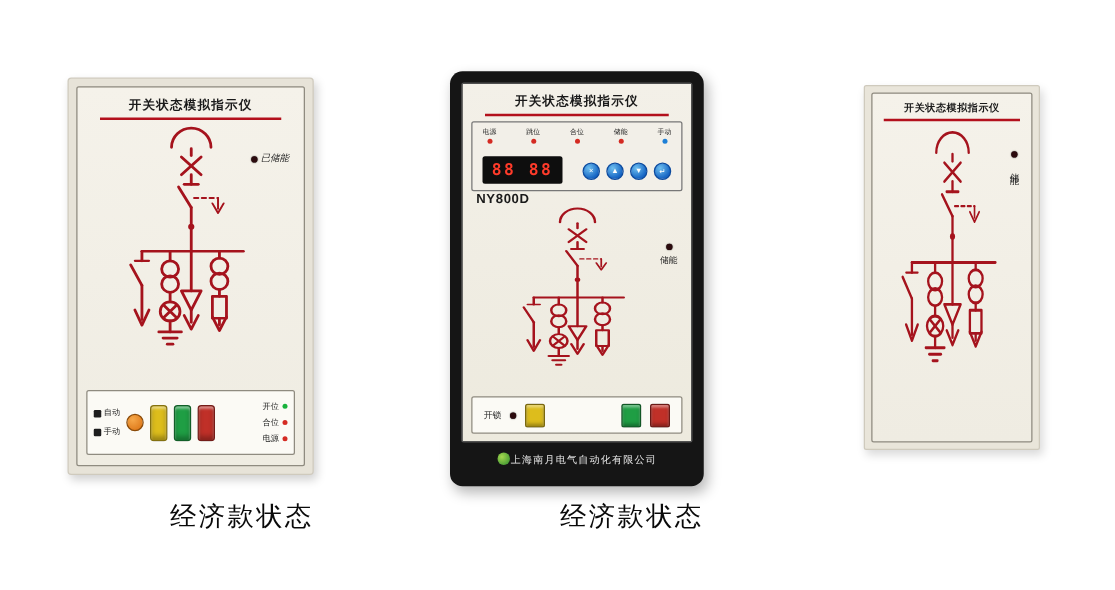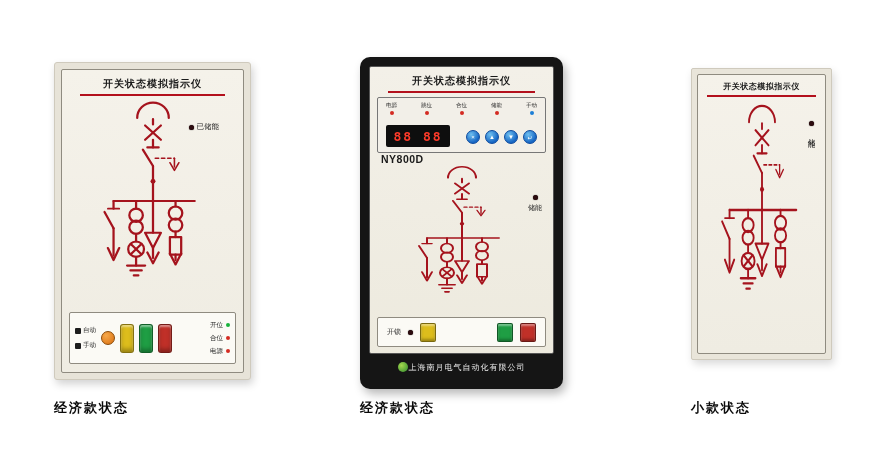--- a/index.html
+++ b/index.html
@@ -30,21 +30,21 @@
   .sm-title{font-size:8px;padding-top:6px;letter-spacing:0.5px;}
   .p-underline{height:2px;background:#b3101c;width:80%;margin:3px auto 0;}
 
   .mimic{position:absolute;left:50%;transform:translateX(-50%);}
   .mimic svg{display:block;}
   .mimic-eco{top:26px;width:124px;height:210px;}
   .mimic-dig{top:95px;width:110px;height:152px;}
   .mimic-sm{top:24px;width:102px;height:222px;}
 
   .charged{position:absolute;display:flex;align-items:center;gap:3px;font-size:7.5px;color:#222;}
-  .charged-eco{right:24px;top:52px;}
+  .charged-eco{right:12px;top:52px;font-style:italic;}
   .charged-dig{right:11px;top:128px;flex-direction:column;gap:3px;font-size:7px;}
   .charged-sm{right:9px;top:46px;flex-direction:column;gap:6px;font-size:7.5px;}
   .vtext{writing-mode:vertical-rl;letter-spacing:2px;}
 
   .dot{width:5px;height:5px;border-radius:50%;display:inline-block;flex:none;}
   .dot.dark{background:#2c0b0e;box-shadow:0 0 1px #000;}
   .dot.g{background:#18b23c;}
   .dot.r{background:#d42a22;}
   .dot.b{background:#1d7fd6;}
   .dot.sm4{width:4px;height:4px;}
@@ -83,21 +83,21 @@
   
   .dig-strip{position:absolute;left:7px;right:7px;bottom:6px;height:30px;border:1px solid #8f8b80;
              background:#fbfaf5;border-radius:2px;display:flex;align-items:center;gap:7px;
              padding:0 9px;box-sizing:border-box;font-size:7px;color:#222;}
   .sq-btn{width:14px;height:17px;border-radius:2px;flex:none;border:1px solid rgba(0,0,0,.45);
           box-shadow:inset 0 2px 2px rgba(255,255,255,.4),inset 0 -2px 3px rgba(0,0,0,.3);}
   .sq-btn.yellow{background:#ddbd1c;}
   .sq-btn.green{background:#1f9e44;margin-left:auto;}
   .sq-btn.red{background:#c03028;}
 
-  .caption{position:absolute;top:399px;font-size:13px;color:#0a0a0a;letter-spacing:2px;text-align:left;font-weight:bold;}
+  .caption{position:absolute;top:399px;font-size:21px;color:#0a0a0a;letter-spacing:2px;text-align:right;}
   .cap-eco{left:54px;width:197px;}
   .cap-dig{left:360px;width:203px;}
   .cap-sm{left:691px;width:141px;}
 </style>
 </head>
 <body>
 
 <div class="canvas">
 
   <div class="panel panel-eco">
@@ -342,15 +342,14 @@
         </div>
       <div class="charged charged-sm">
         <span class="dot dark"></span>
         <span class="vtext">储能</span>
       </div>
     </div>
   </div>
 
   <div class="caption cap-eco">经济款状态</div>
   <div class="caption cap-dig">经济款状态</div>
-  <div class="caption cap-sm">小款状态</div>
 
 </div>
 
 </body></html>

